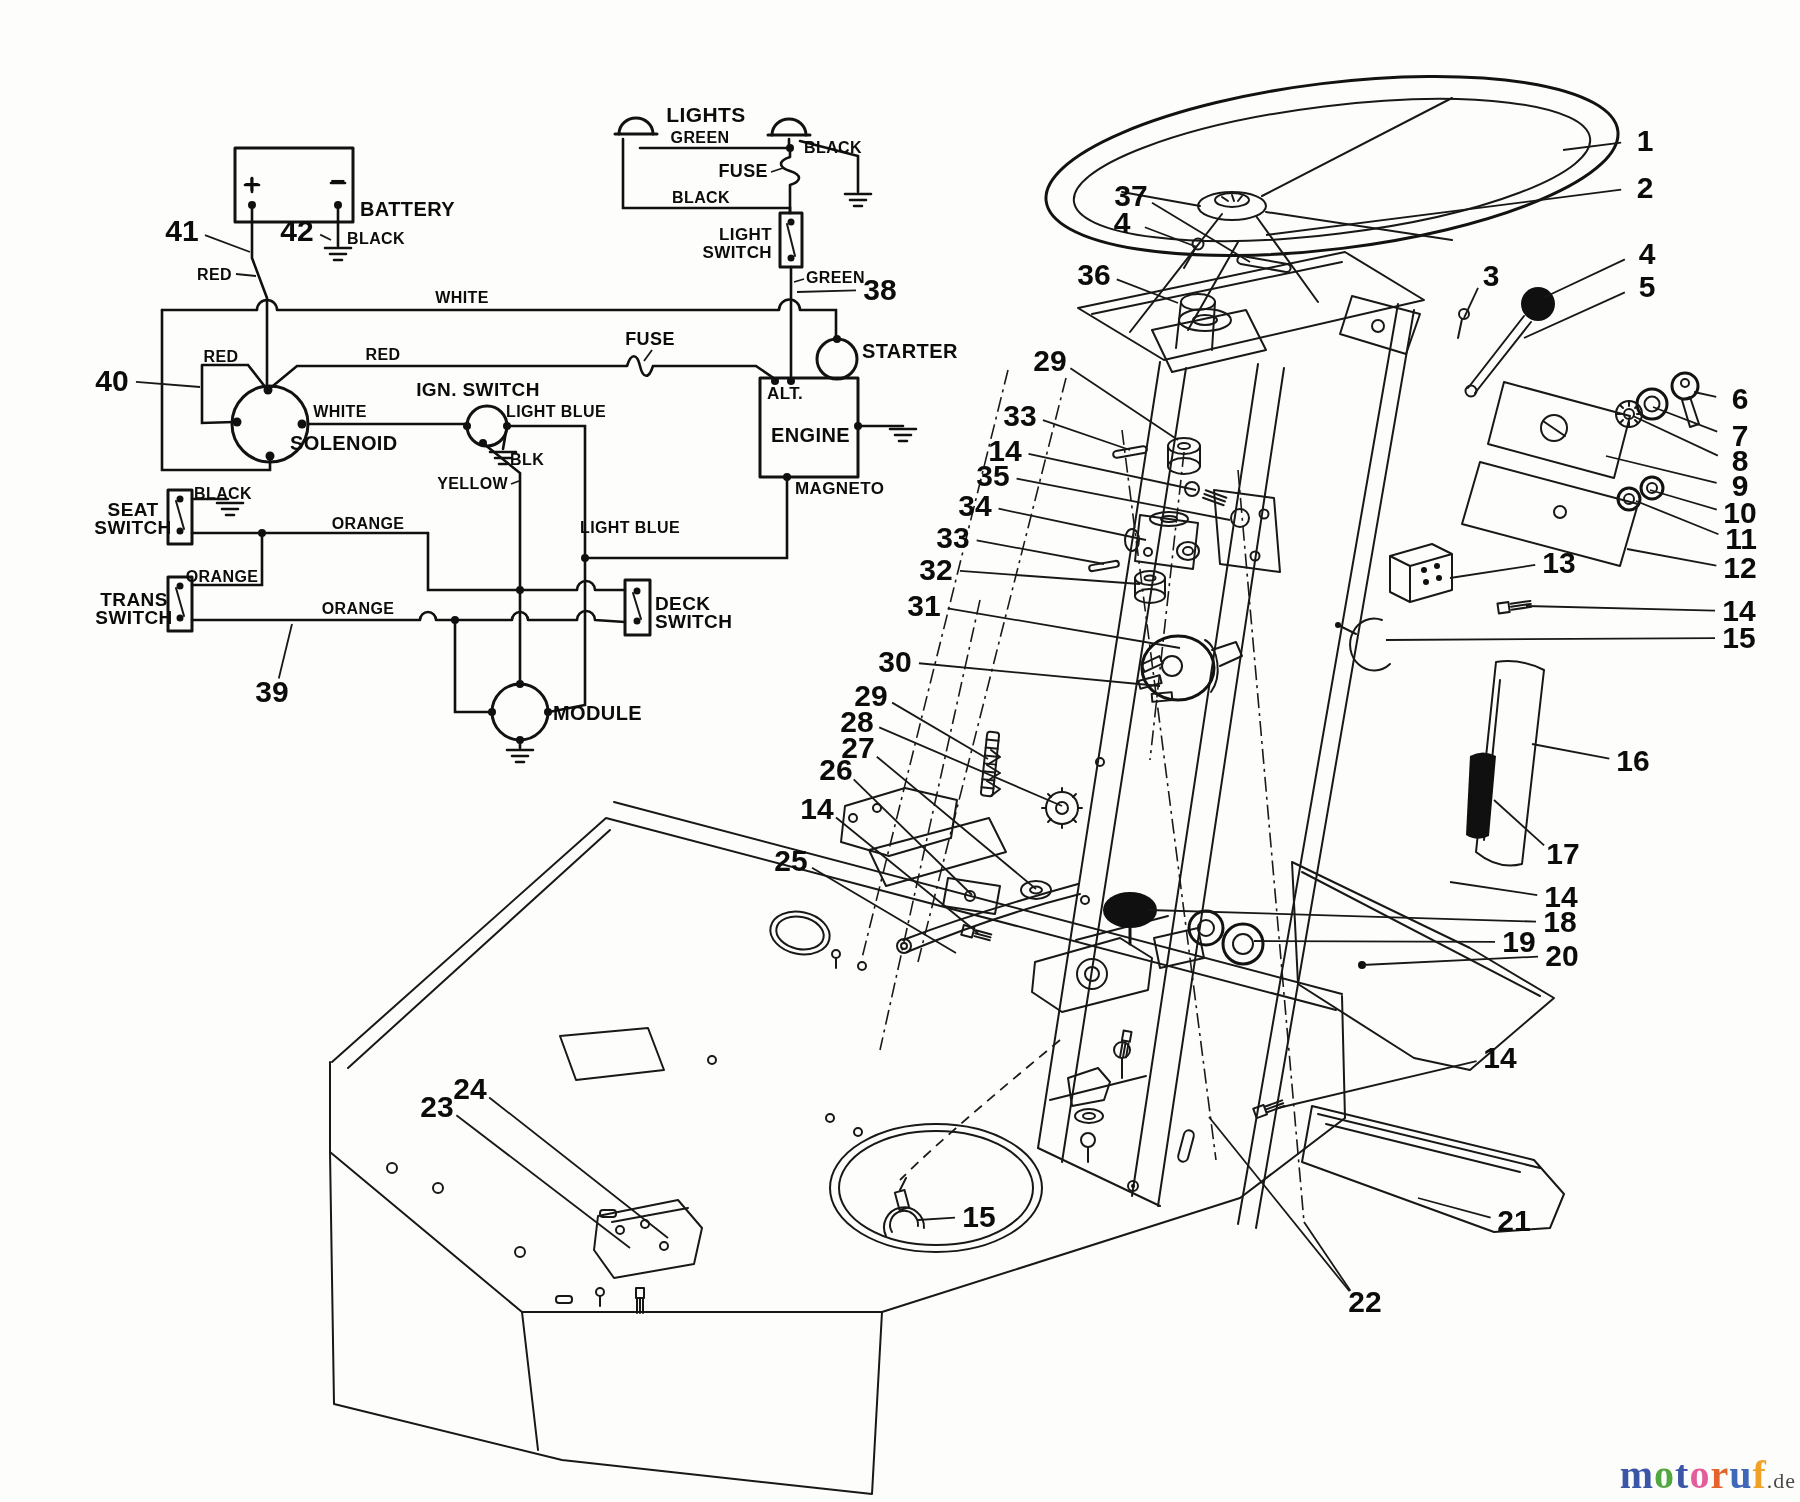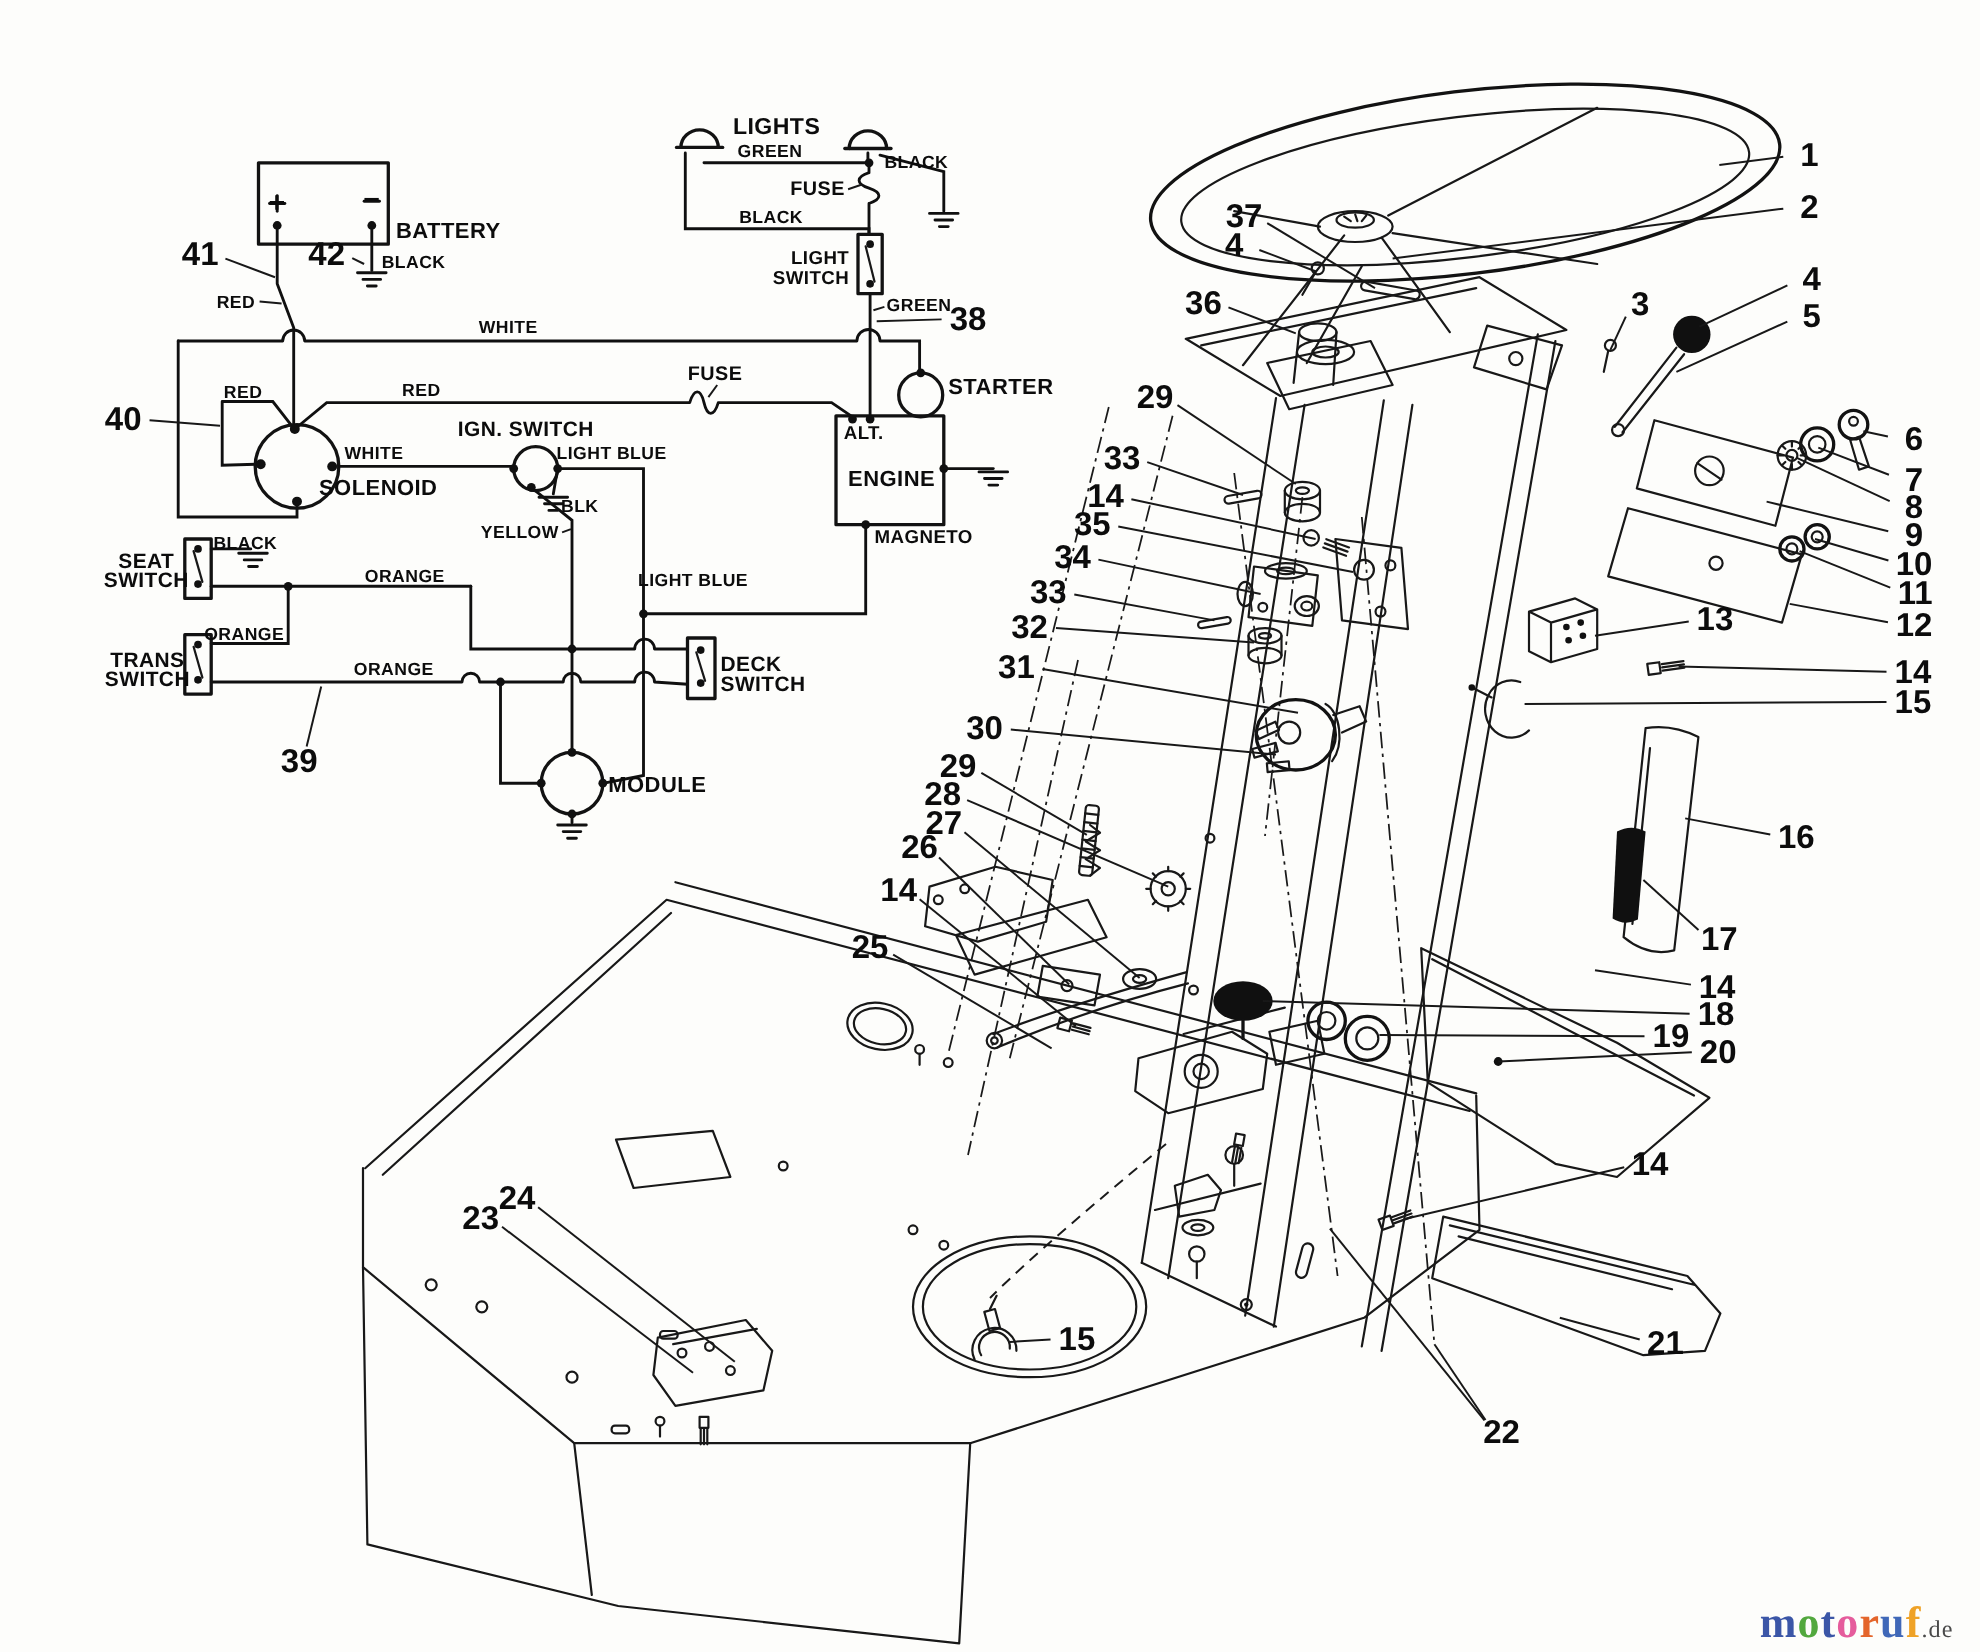--- a/index.html
+++ b/index.html
@@ -9,21 +9,21 @@
   .ln{fill:none;stroke:#181818;stroke-width:2;stroke-linecap:round;stroke-linejoin:round;}
   .ln2{fill:none;stroke:#121212;stroke-width:3;stroke-linecap:round;stroke-linejoin:round;}
   .w{fill:none;stroke:#101010;stroke-width:2.6;stroke-linecap:round;}
   .dd{fill:none;stroke:#1a1a1a;stroke-width:1.6;stroke-dasharray:15 5 3 5;}
   .dsh{fill:none;stroke:#1a1a1a;stroke-width:1.8;stroke-dasharray:10 7;}
   .blk{fill:#101010;stroke:none;}
   .dot{fill:#101010;stroke:none;}
   text.wl{font-family:"Liberation Sans",sans-serif;font-weight:bold;fill:#0c0c0c;letter-spacing:.4px;}
   text.co{font-family:"Liberation Sans",sans-serif;font-weight:bold;font-size:30px;fill:#0c0c0c;}
   line.lead{stroke:#181818;stroke-width:1.8;}
-  #logo{position:absolute;right:24px;bottom:4px;font-family:"Liberation Serif",serif;
+  #logo{position:absolute;right:4px;bottom:4px;font-family:"Liberation Serif",serif;
         font-weight:bold;font-size:40px;letter-spacing:1px;}
   #logo .suffix{font-size:22px;font-weight:normal;}
 </style>
 </head>
 <body>
 
 <div id="page">
 <svg width="1800" height="1502" viewBox="0 0 1800 1502">
 
   <g>

